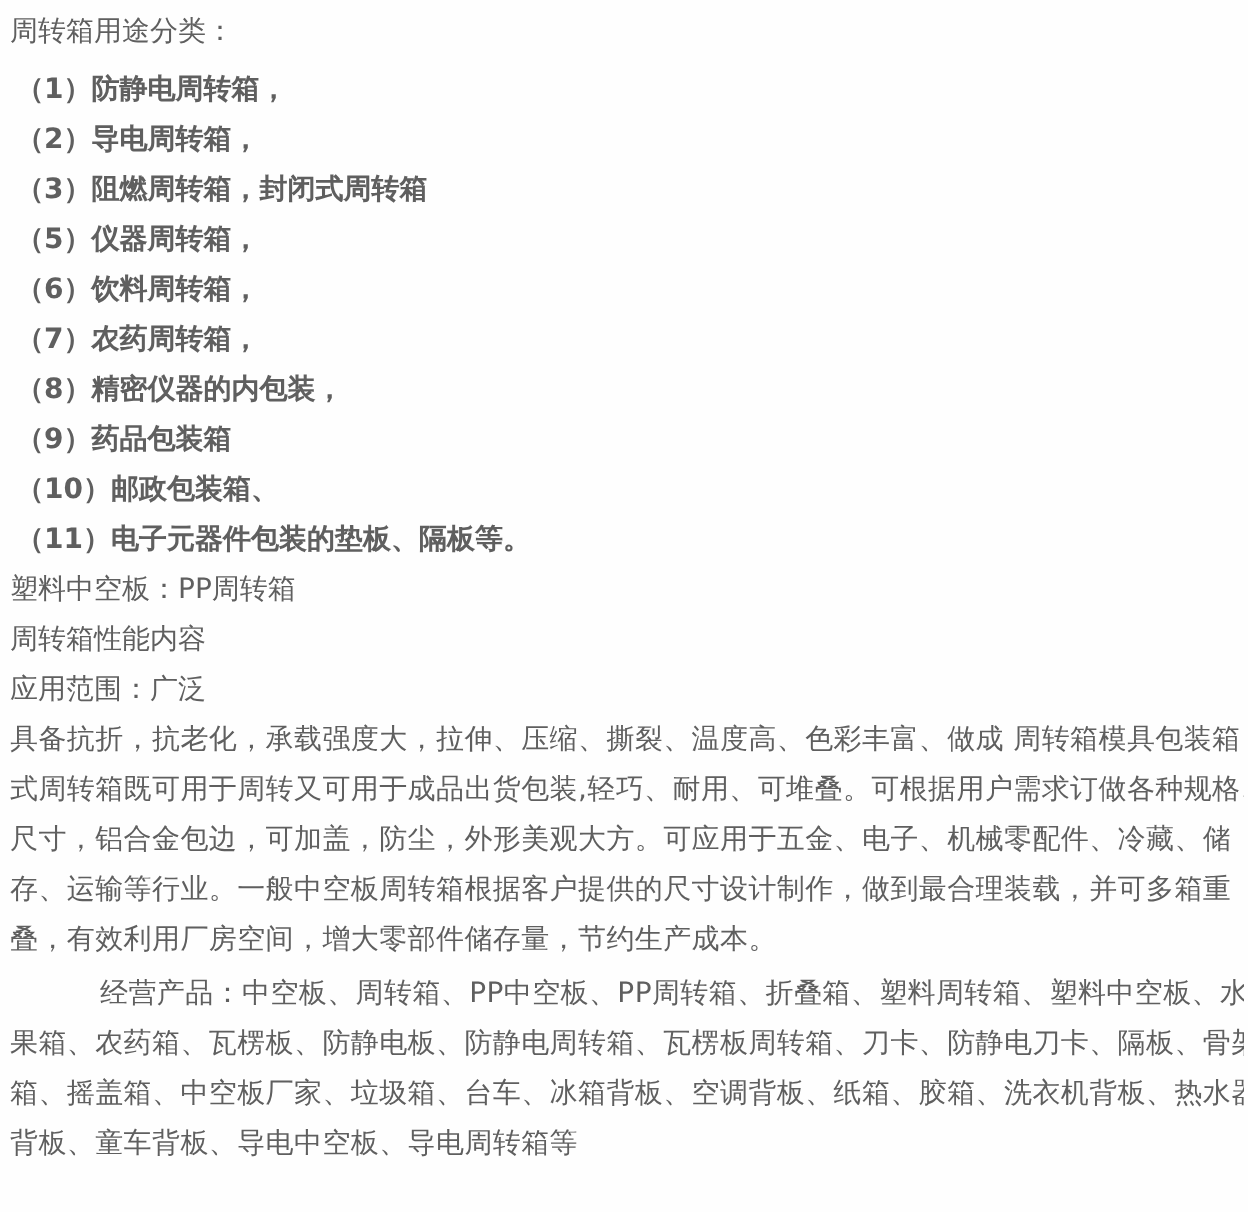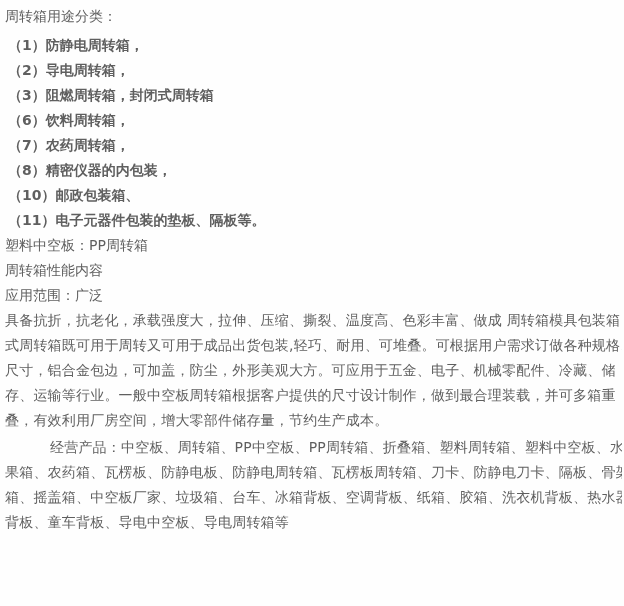--- a/index.html
+++ b/index.html
@@ -48,23 +48,25 @@
 </head>
 <body>
 
 <div class="doc">
 
   <div class="line heading">周转箱用途分类：</div>
 
   <div class="line item">（1）防静电周转箱，</div>
   <div class="line item">（2）导电周转箱，</div>
   <div class="line item">（3）阻燃周转箱，封闭式周转箱</div>
+  <div class="line item">（5）仪器周转箱，</div>
   <div class="line item">（6）饮料周转箱，</div>
   <div class="line item">（7）农药周转箱，</div>
   <div class="line item">（8）精密仪器的内包装，</div>
+  <div class="line item">（9）药品包装箱</div>
   <div class="line item">（10）邮政包装箱、</div>
   <div class="line item">（11）电子元器件包装的垫板、隔板等。</div>
 
   <div class="line">塑料中空板：PP周转箱</div>
   <div class="line">周转箱性能内容</div>
   <div class="line">应用范围：广泛</div>
 
   <div class="line para">具备抗折，抗老化，承载强度大，拉伸、压缩、撕裂、温度高、色彩丰富、做成 周转箱模具包装箱</div>
   <div class="line para">式周转箱既可用于周转又可用于成品出货包装,轻巧、耐用、可堆叠。可根据用户需求订做各种规格、</div>
   <div class="line para">尺寸，铝合金包边，可加盖，防尘，外形美观大方。可应用于五金、电子、机械零配件、冷藏、储</div>

